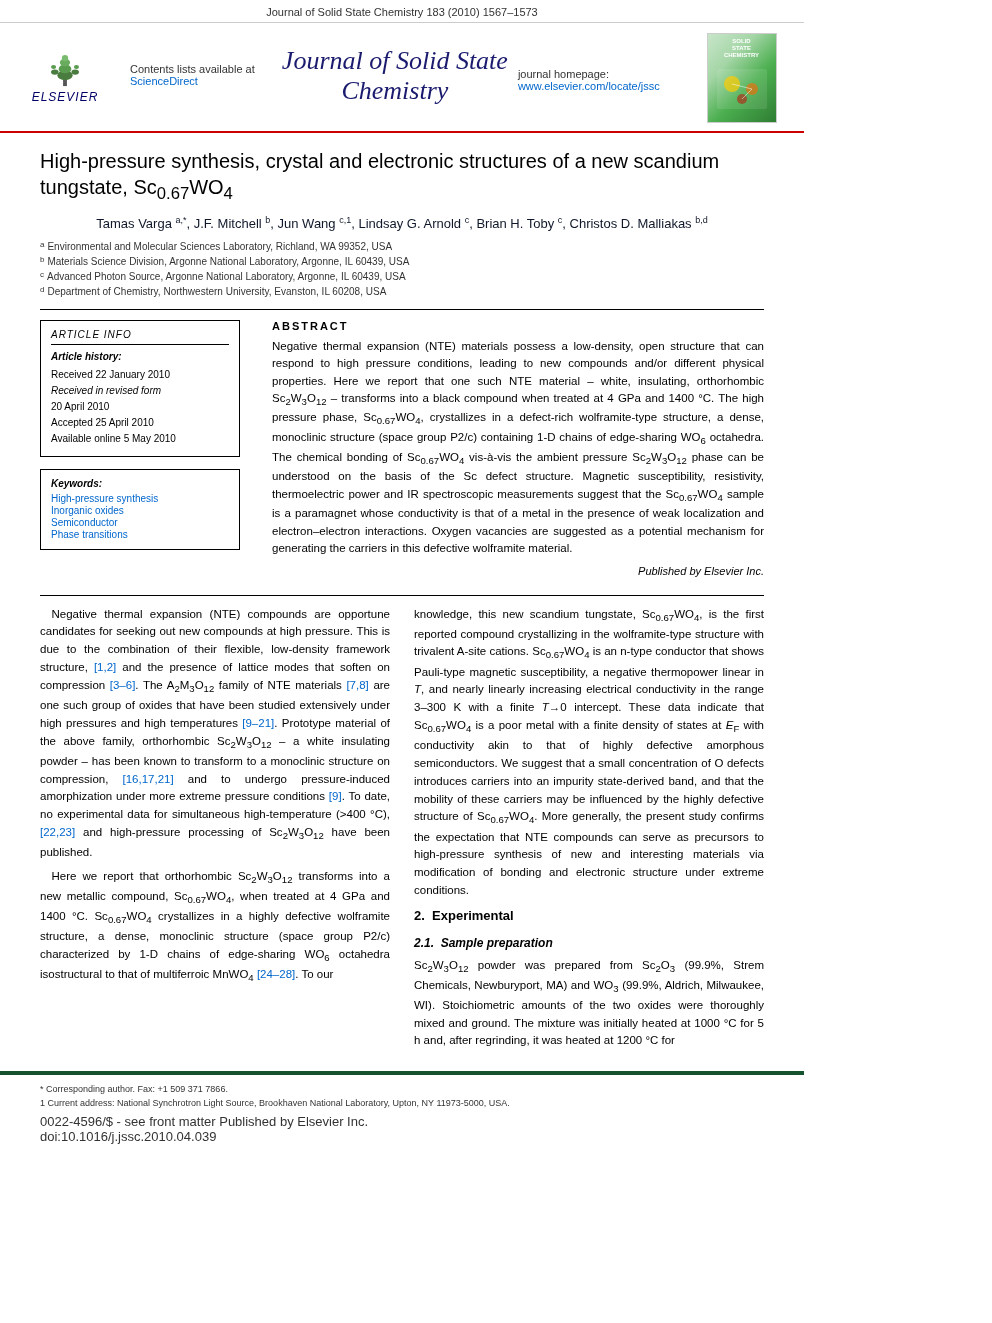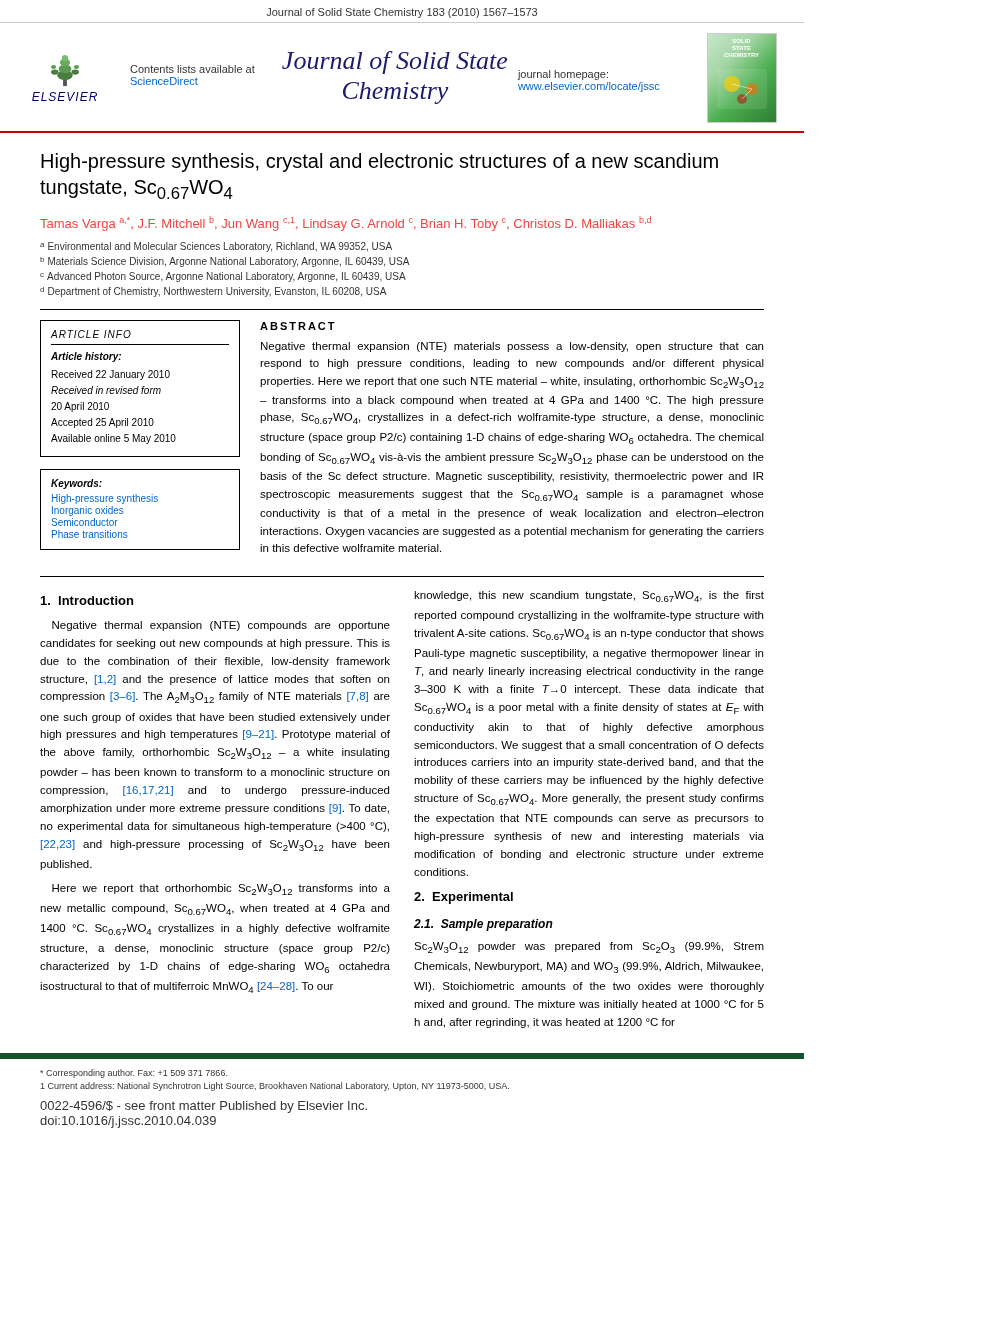--- a/index.html
+++ b/index.html
@@ -134,22 +134,23 @@
       font-family: Arial, Helvetica, sans-serif;
       font-weight: normal;
       color: #000;
       margin-bottom: 10px;
       line-height: 1.3;
     }
     
     .authors-line {
       font-size: 13px;
       font-family: Arial, sans-serif;
-      color: #ef4444;
+      color: #0f172a;
       margin-bottom: 8px;
+      text-align: center;
     }
     .authors-line sup {
       font-size: 9px;
     }
     
     .affiliations {
       font-size: 10px;
       font-family: Arial, sans-serif;
       color: #333;
       margin-bottom: 2px;
@@ -164,21 +165,21 @@
     }
     
     .section-divider {
       border: none;
       border-top: 1px solid #000;
       margin: 10px 0;
     }
     
     .two-col {
       display: flex;
-      gap: 20px;
+      gap: 32px;
       margin-top: 4px;
     }
     .col-left {
       width: 200px;
       min-width: 200px;
     }
     .col-right {
       flex: 1;
     }
     
@@ -294,21 +295,21 @@
     .body-col p.no-indent {
       text-indent: 0;
     }
     .body-col a, .body-col .ref {
       color: #0066cc;
       text-decoration: none;
     }
     
     .footer-section {
       padding: 8px 44px 6px 40px;
-      border-top: 6px solid #14532d;
+      border-top: 4px solid #14532d;
       font-size: 9px;
       font-family: Arial, sans-serif;
       color: #333;
     }
     .footer-notes {
       margin-bottom: 4px;
       line-height: 1.5;
     }
     .footer-copyright {
       font-size: 13px;
@@ -445,33 +446,33 @@
         </div>
 
       </div>
 
       <div class="col-right">
         <div class="abstract-label">ABSTRACT</div>
         <div class="abstract-text">
           <p>
             Negative thermal expansion (NTE) materials possess a low-density, open structure that can respond to high pressure conditions, leading to new compounds and/or different physical properties. Here we report that one such NTE material – white, insulating, orthorhombic Sc<sub>2</sub>W<sub>3</sub>O<sub>12</sub> – transforms into a black compound when treated at 4 GPa and 1400 °C. The high pressure phase, Sc<sub>0.67</sub>WO<sub>4</sub>, crystallizes in a defect-rich wolframite-type structure, a dense, monoclinic structure (space group P2/c) containing 1-D chains of edge-sharing WO<sub>6</sub> octahedra. The chemical bonding of Sc<sub>0.67</sub>WO<sub>4</sub> vis-à-vis the ambient pressure Sc<sub>2</sub>W<sub>3</sub>O<sub>12</sub> phase can be understood on the basis of the Sc defect structure. Magnetic susceptibility, resistivity, thermoelectric power and IR spectroscopic measurements suggest that the Sc<sub>0.67</sub>WO<sub>4</sub> sample is a paramagnet whose conductivity is that of a metal in the presence of weak localization and electron–electron interactions. Oxygen vacancies are suggested as a potential mechanism for generating the carriers in this defective wolframite material.
           </p>
+          <div class="published-by">Published by Elsevier Inc.</div>
         </div>
       </div>
     </div>
   </div>
 
   <hr class="section-divider" style="margin: 0 40px;">
 
   <div class="body-content">
     <div class="two-col-body">
 
       <div class="body-col">
 
-        <div class="section-heading">1.&nbsp;&nbsp;Introduction</div>
 
         <p>
           Negative thermal expansion (NTE) compounds are opportune candidates for seeking out new compounds at high pressure. This is due to the combination of their flexible, low-density framework structure, <a class="ref">[1,2]</a> and the presence of lattice modes that soften on compression <a class="ref">[3–6]</a>. The A<sub>2</sub>M<sub>3</sub>O<sub>12</sub> family of NTE materials <a class="ref">[7,8]</a> are one such group of oxides that have been studied extensively under high pressures and high temperatures <a class="ref">[9–21]</a>. Prototype material of the above family, orthorhombic Sc<sub>2</sub>W<sub>3</sub>O<sub>12</sub> – a white insulating powder – has been known to transform to a monoclinic structure on compression, <a class="ref">[16,17,21]</a> and to undergo pressure-induced amorphization under more extreme pressure conditions <a class="ref">[9]</a>. To date, no experimental data for simultaneous high-temperature (&gt;400 °C), <a class="ref">[22,23]</a> and high-pressure processing of Sc<sub>2</sub>W<sub>3</sub>O<sub>12</sub> have been published.
         </p>
 
         <p>
           Here we report that orthorhombic Sc<sub>2</sub>W<sub>3</sub>O<sub>12</sub> transforms into a new metallic compound, Sc<sub>0.67</sub>WO<sub>4</sub>, when treated at 4 GPa and 1400 °C. Sc<sub>0.67</sub>WO<sub>4</sub> crystallizes in a highly defective wolframite structure, a dense, monoclinic structure (space group P2/c) characterized by 1-D chains of edge-sharing WO<sub>6</sub> octahedra isostructural to that of multiferroic MnWO<sub>4</sub> <a class="ref">[24–28]</a>. To our
         </p>
 
       </div>

